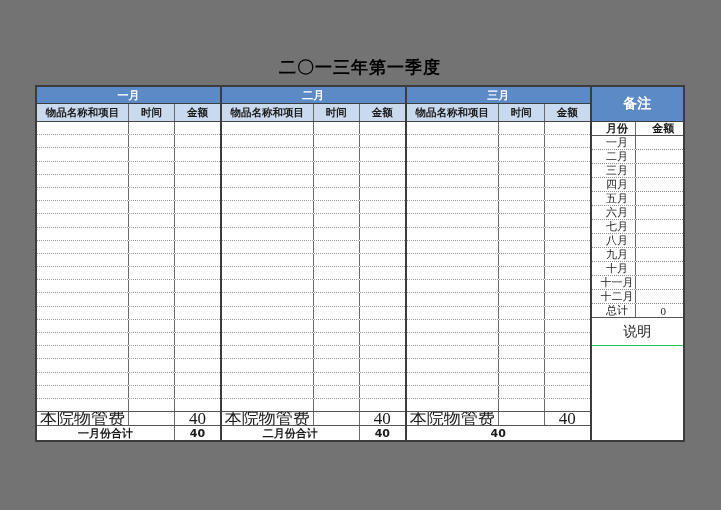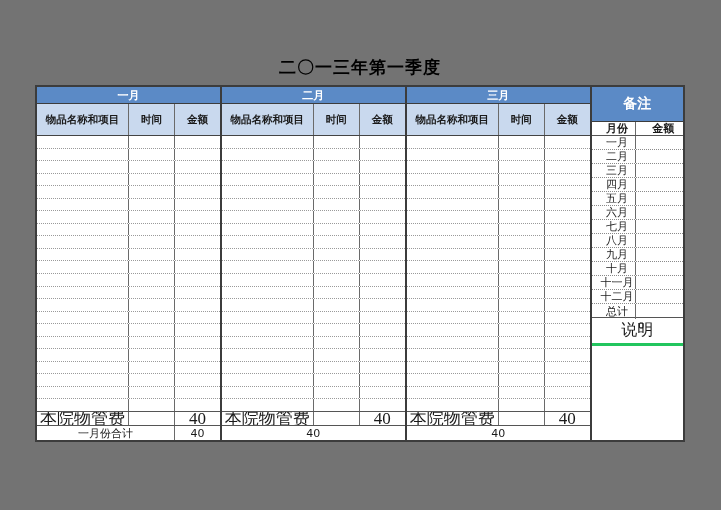--- a/index.html
+++ b/index.html
@@ -19,52 +19,52 @@
     display:flex; border:2px solid #3c3c3c; background:#fff;
   }
   .section { width:186px; display:flex; flex-direction:column; border-right:2px solid #3c3c3c; }
   .sec-header {
     height:17px; background:var(--header-blue,#5b8ac6);
     color:#ffffff; font-weight:bold; font-size:11px;
     display:flex; align-items:center; justify-content:center;
     border-bottom:1px solid #3c3c3c;
   }
   .sub-header {
-    height:32px; display:flex; background:var(--subheader-blue,#c9d9ee);
+    height:18px; display:flex; background:var(--subheader-blue,#c9d9ee);
     border-bottom:1px solid #444; font-weight:bold; font-size:10.5px;
   }
   .sub-header .c { display:flex; align-items:center; justify-content:center; }
   .body { flex:1; display:flex; flex-direction:column; }
   .body .row { flex:1; display:flex; }
   .body .row + .row { border-top:1px dotted #9a9a9a; }
   .c { display:flex; align-items:center; justify-content:center; overflow:hidden; }
   .c-item { width:92px; border-right:1px solid #6a6a6a; }
   .c-time { width:46px; border-right:1px solid #6a6a6a; }
   .c-amount { flex:1; }
   .c-merged { width:138px; border-right:1px solid #6a6a6a; display:flex; align-items:center; justify-content:center; }
   .frow { height:14px; display:flex; border-top:1px solid #555; font-size:17px; }
-  .trow { height:15px; display:flex; border-top:1px solid #555; font-weight:normal; font-size:11px; }
+  .trow { height:15px; display:flex; border-top:1px solid #555; font-weight:bold; font-size:11px; }
   .serif { font-family:"Liberation Serif","DejaVu Serif",serif; }
   
   .notes { width:92px; display:flex; flex-direction:column; }
   .notes-header {
     height:35px; background:var(--header-blue,#5b8ac6);
     color:#fff; font-weight:bold; font-size:14px;
     display:flex; align-items:center; justify-content:center;
     border-bottom:1px solid #3c3c3c;
   }
   .nrow { height:14px; display:flex; border-bottom:1px dotted #8a8a8a; }
   .nrow.nth { font-weight:bold; font-size:10.5px; border-bottom:1px solid #555; }
   .nrow .nc { display:flex; align-items:center; justify-content:center; font-size:11px;padding-left:8px; }
   .nc-month { width:44px; border-right:1px solid #6a6a6a; }
   .nc-amt { flex:1; }
-  .nrow.total { border-bottom:1px solid #555;flex-direction:column; }
+  .nrow.total { border-bottom:1px solid #555; }
   .note-label {
     height:28px; display:flex; align-items:center; justify-content:center;
-    font-size:16px; border-bottom:3px solid #22c55e;
+    font-size:14px; border-bottom:1px solid #22c55e;
   }
   .notes-empty { flex:1; }
 </style>
 </head>
 <body>
 
 <div class="page">
   <div class="title">二〇一三年第一季度</div>
 
   <div class="table">
@@ -317,20 +317,21 @@
             <div class="c c-time"></div>
             <div class="c c-amount"></div>
           </div>
         </div>
       <div class="frow serif">
         <div class="c c-item">本院物管费</div>
         <div class="c c-time"></div>
         <div class="c c-amount">40</div>
       </div>
       <div class="trow">
+        <div class="c-merged">二月份合计</div>
         <div class="c c-amount">40</div>
       </div>
     </div>
 
     <div class="section">
       <div class="sec-header">三月</div>
       <div class="sub-header">
         <div class="c c-item">物品名称和项目</div>
         <div class="c c-time">时间</div>
         <div class="c c-amount">金额</div>

